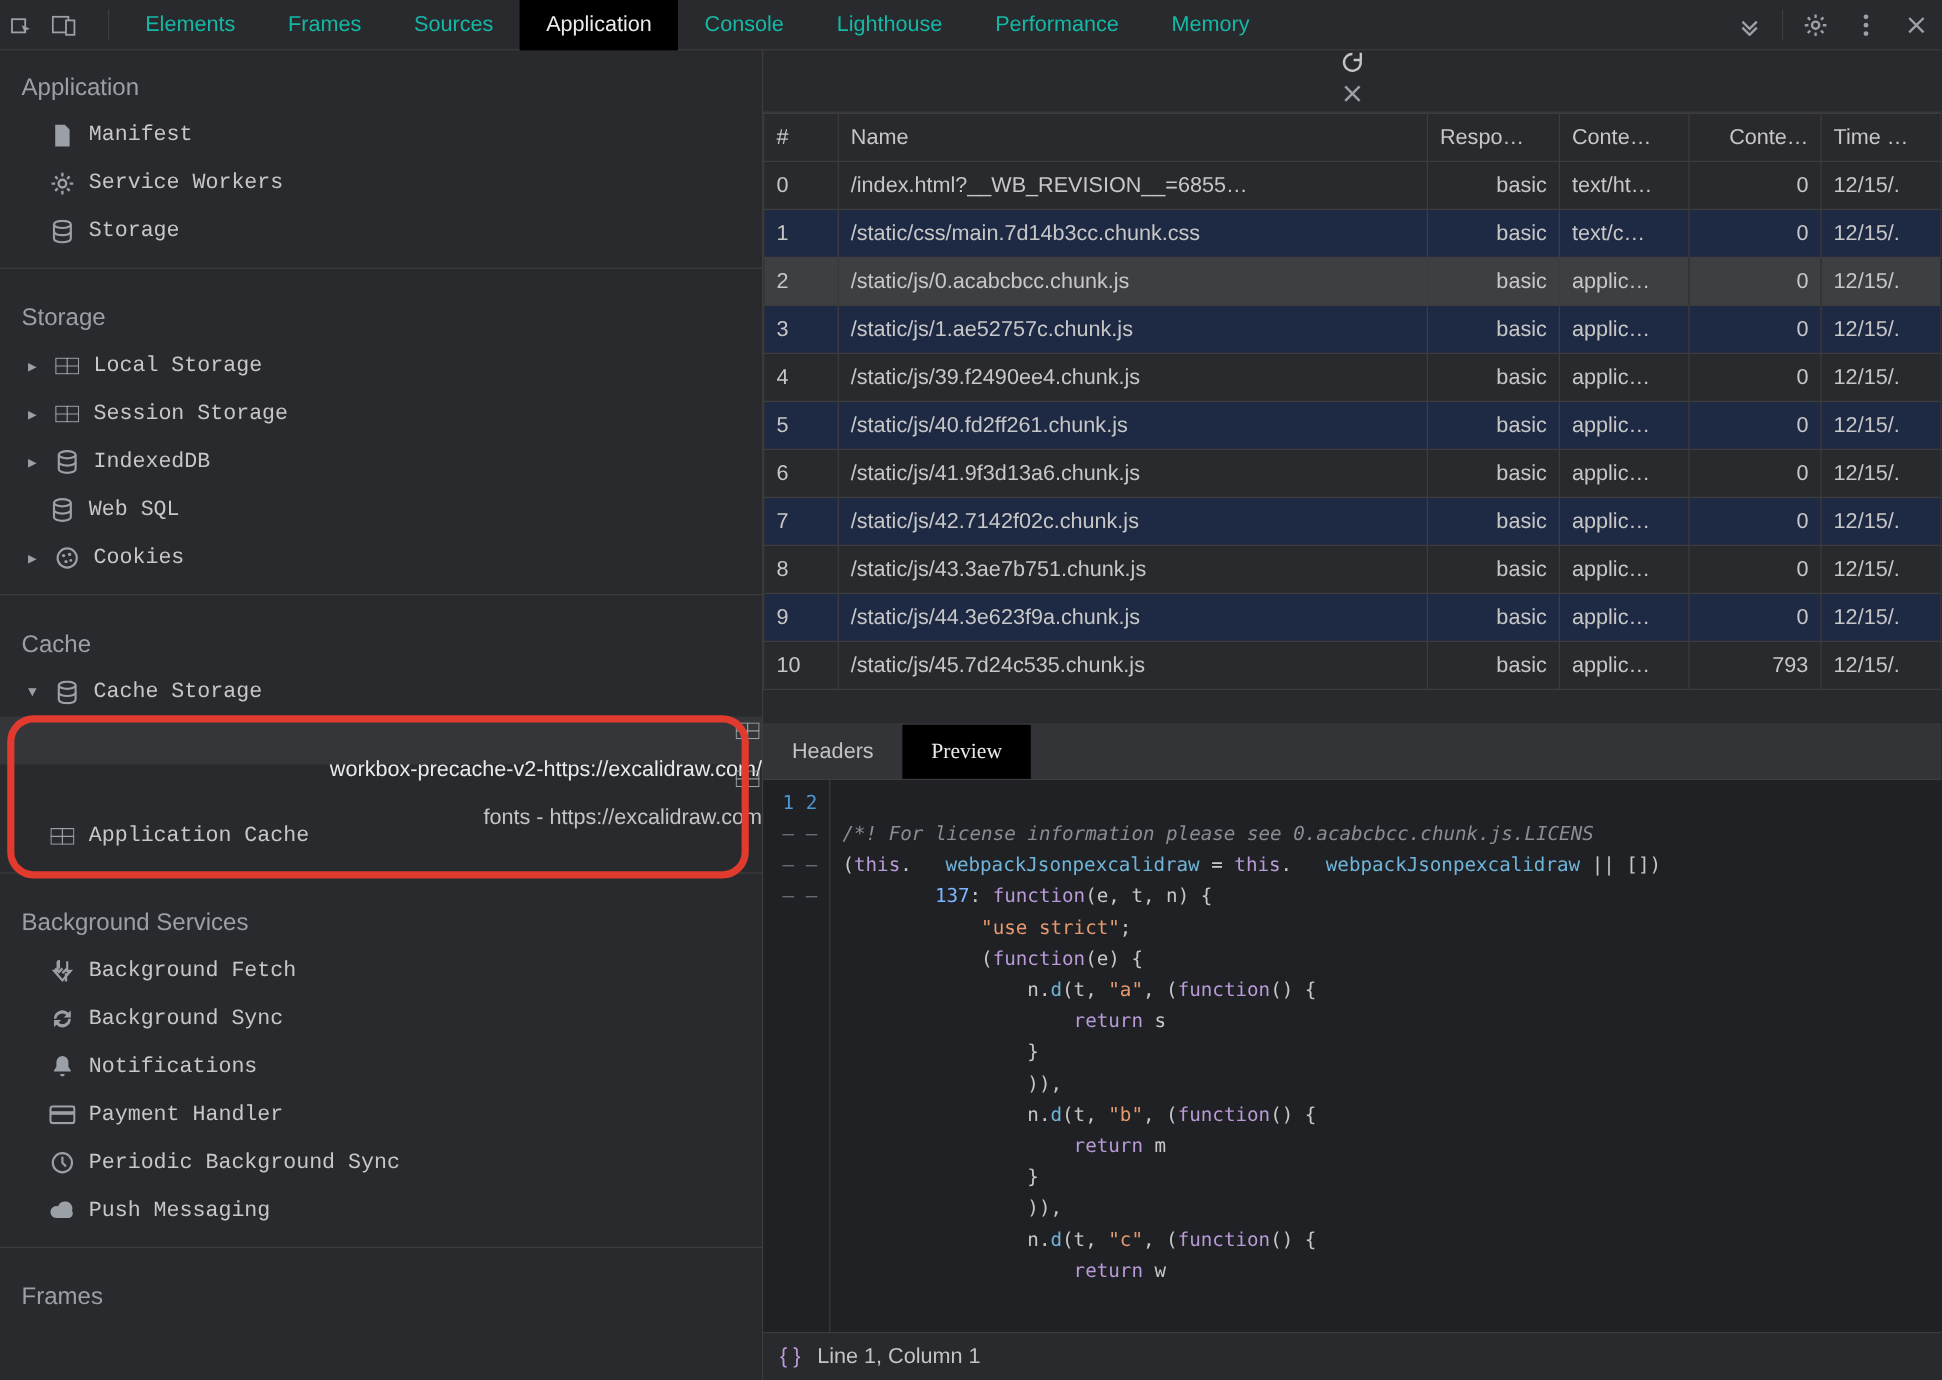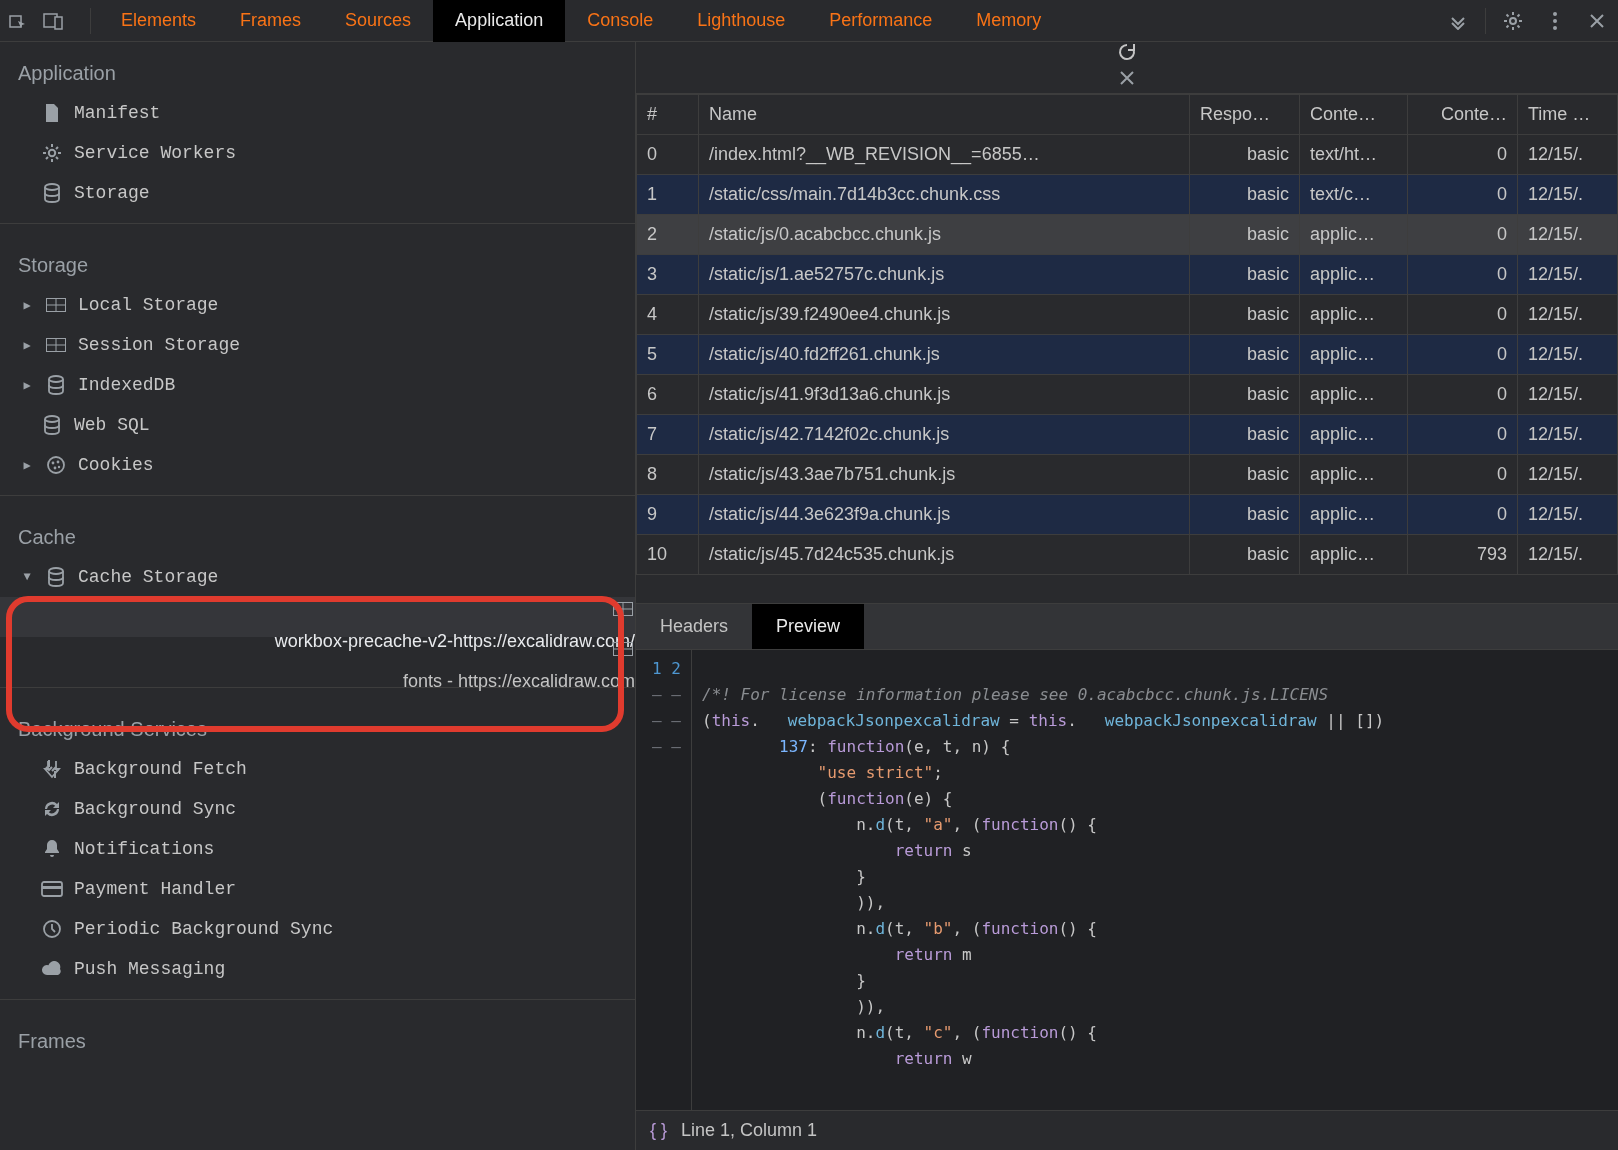--- a/index.html
+++ b/index.html
@@ -24,21 +24,21 @@
     width: 36px;
     height: 42px;
     display: flex; align-items: center; justify-content: center;
     color: #9aa0a6;
   }
   .tabbar .spacer-small { width: 10px; }
   .tab {
     padding: 0 22px;
     height: 42px;
     display: flex; align-items: center;
-    color: #f97316;
+    color: #14b8a6;
     cursor: pointer;
   }
   .tab.active {
     background: #000;
     color: #eaeaea;
   }
   .tabbar-right {
     margin-left: auto;
     display: flex;
     align-items: center;
@@ -188,20 +188,21 @@
   }
   .detail-tab {
     padding: 0 24px;
     display: flex; align-items: center;
     color: #c4c4c4;
     cursor: pointer;
   }
   .detail-tab.active {
     background: #000;
     color: #eaeaea;
+    font-family: Liberation Serif, serif;
   }
 
   .code-area {
     flex: 1;
     display: flex;
     background: #202124;
     overflow: hidden;
     font-family: Menlo, Consolas, monospace;
     font-size: 16px;
   }
@@ -423,20 +424,30 @@
     </div>
     <div class="tree-sub">
       <span class="icon-slot">
           <svg width="20" height="14" viewBox="0 0 20 14">
             <rect x="0.5" y="0.5" width="19" height="13" fill="none" stroke="#9aa0a6"></rect>
             <line x1="10" y1="0" x2="10" y2="14" stroke="#9aa0a6"></line>
             <line x1="0" y1="7" x2="20" y2="7" stroke="#9aa0a6"></line>
           </svg>
         </span>
       <span>fonts - https://excalidraw.com</span>
+    </div>
+    <div class="tree-item">
+      <span class="icon-slot">
+          <svg width="20" height="14" viewBox="0 0 20 14">
+            <rect x="0.5" y="0.5" width="19" height="13" fill="none" stroke="#9aa0a6"></rect>
+            <line x1="10" y1="0" x2="10" y2="14" stroke="#9aa0a6"></line>
+            <line x1="0" y1="7" x2="20" y2="7" stroke="#9aa0a6"></line>
+          </svg>
+        </span>
+      <span>Application Cache</span>
     </div>
 
     <div class="divider"></div>
 
     <div class="section-title">Background Services</div>
     <div class="tree-item">
       <span class="icon-slot">
           <svg width="18" height="20" viewBox="0 0 18 20">
             <path d="M5 2v8l-3 0 7 8 7-8h-3V2" fill="none" stroke="#9aa0a6" stroke-width="1.8"></path>
             <path d="M13 18V10h3L9 2 2 10h3v8" fill="none" stroke="#9aa0a6" stroke-width="1.2" opacity="0"></path>

